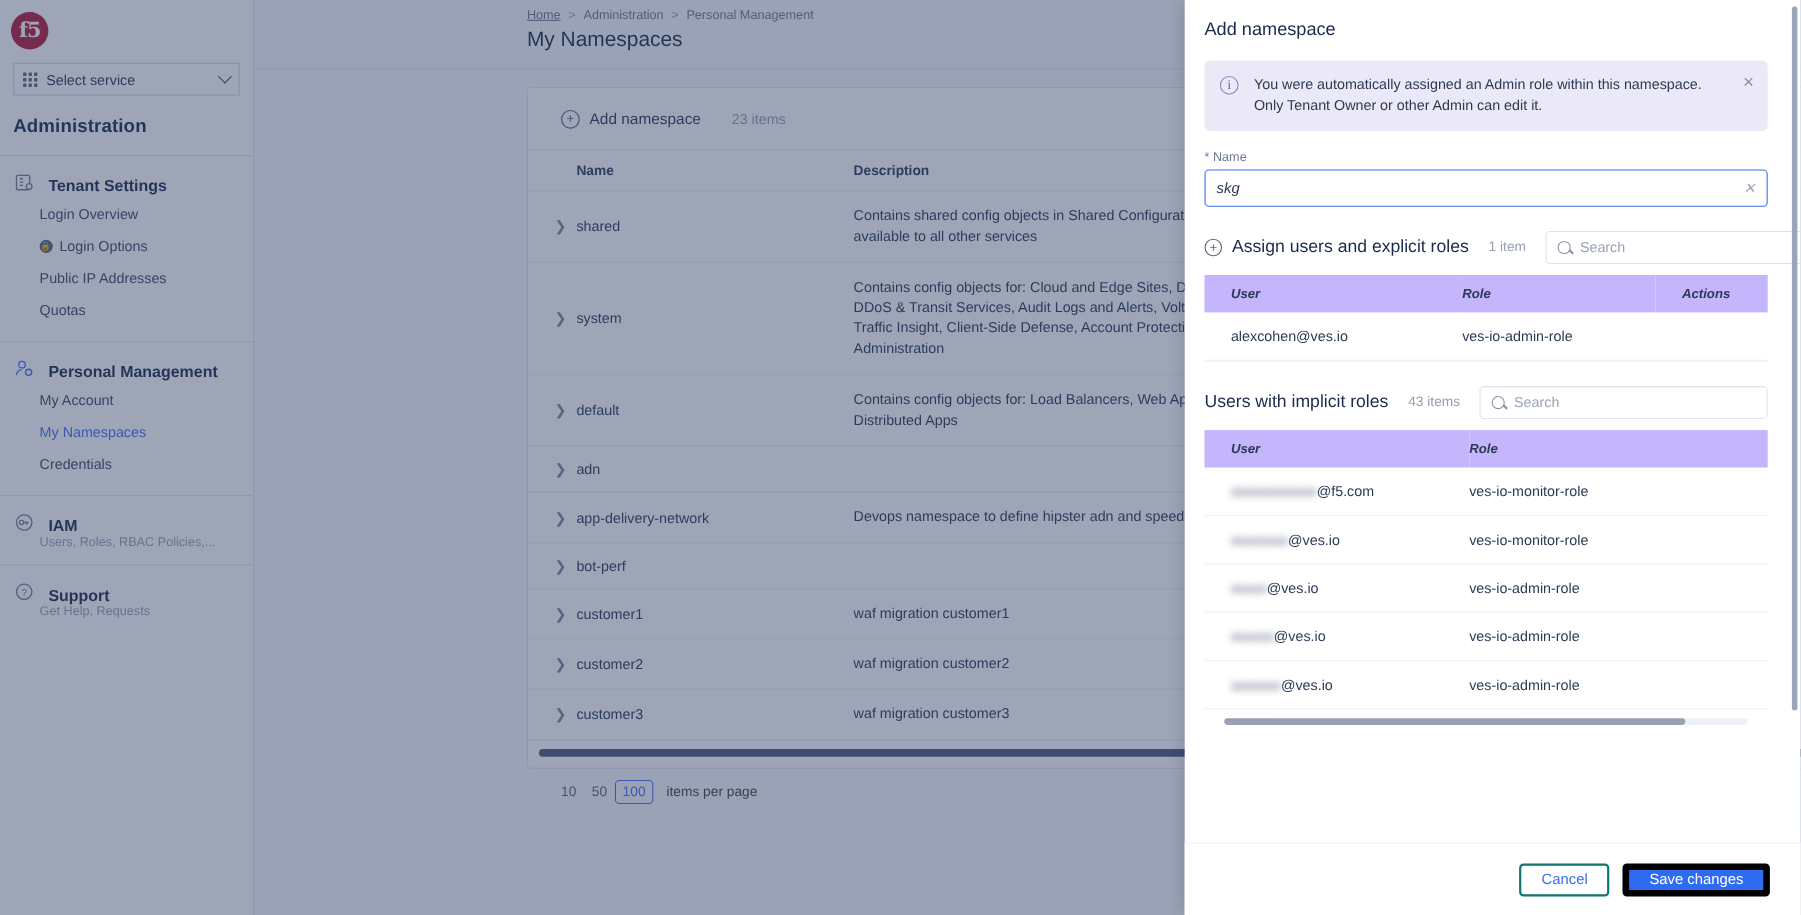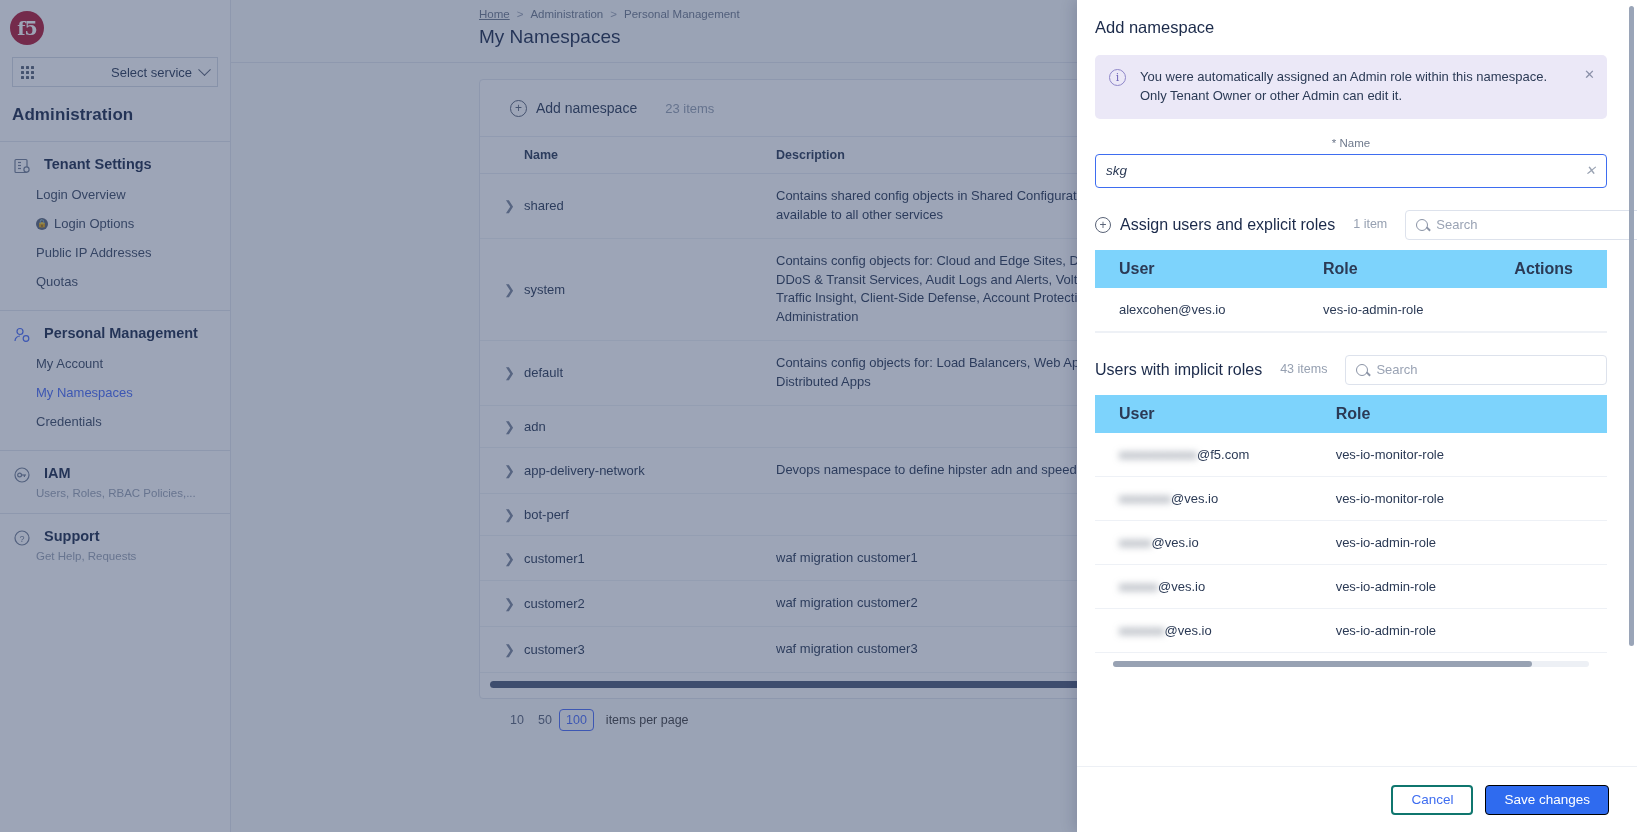--- a/index.html
+++ b/index.html
@@ -24,35 +24,35 @@
   .f5-logo {
     width: 34px; height: 34px; border-radius: 50%;
     background: #b11a36; color: #fff;
     display: flex; align-items: center; justify-content: center;
     font-family: "DejaVu Serif", serif; font-weight: bold; font-size: 19px;
     letter-spacing: -1px;
   }
   .service-select {
     margin: 2px 12px 0 12px; height: 30px; border: 1px solid #d5dbe5;
     border-radius: 0; display: flex; align-items: center; gap: 8px;
-    padding: 0 8px; cursor: pointer; text-align: right;
+    padding: 0 8px; cursor: pointer;
   }
   .dots-grid { display: grid; grid-template-columns: repeat(3, 3px); gap: 2px; }
   .dots-grid i { width: 3px; height: 3px; background: #5a6478; border-radius: 0.5px; display: block; }
   .service-select .label { flex: 1; font-size: 13px; color: #2b3a55; }
   .chev { width: 9px; height: 9px; border-right: 1.6px solid #5a6478; border-bottom: 1.6px solid #5a6478;
           transform: rotate(45deg) translate(-2px,-2px); }
   .admin-title {
     font-size: 17px; font-weight: bold; color: #1b2a4a;
     padding: 18px 0 16px 12px; letter-spacing: .1px;
   }
   .nav-sep { height: 1px; background: #e3e7ee; }
   .nav-group { padding: 14px 0 14px 0; }
   .nav-head {
-    display: flex; align-items: flex-start; gap: 10px;
+    display: flex; align-items: flex-end; gap: 10px;
     padding: 0 12px 0 12px; margin-bottom: 2px; cursor: pointer;
   }
   .nav-head .ttl { font-size: 14.5px; font-weight: bold; color: #1b2a4a; }
   .nav-icon { width: 22px; height: 22px; flex: 0 0 22px; position: relative; color: #6b7party; }
   .nav-item {
     font-size: 13px; color: #3c4a63; padding: 7px 0 7px 36px; cursor: pointer;
     display: flex; align-items: center; gap: 6px;
   }
   .nav-item.active { color: #4a6cf7; }
   .lock-dot {
@@ -143,39 +143,39 @@
 
   .field-label { font-size: 11.5px; color: #6f7a8d; margin-bottom: 5px; }
   .input-box {
     height: 34px; border: 1px solid #cfd6e2; border-radius: 4px;
     display: flex; align-items: center; padding: 0 10px; position: relative;
     font-size: 13.5px; color: #2b3a55; background: #fff; font-style: italic;
   }
   .input-box.focused { border: 1.6px solid #3e6df0; }
   .input-box .clear-x { position: absolute; right: 10px; color: #99a2b2; font-size: 13px; cursor: pointer; }
   .input-box .ph { color: #9aa3b4; }
-  .field { margin-bottom: 4px; text-align: center; }
+  .field { margin-bottom: 4px; }
 
   .sec-head { display: flex; align-items: center; gap: 18px; margin: 22px 0 10px 0; }
   .sec-title { font-size: 16px; color: #1b2a4a; display: flex; align-items: center; gap: 9px; }
   .sec-title .circ-plus { width: 16px; height: 16px; font-size: 12px; }
   .sec-count { font-size: 12.5px; color: #96a0b1; max-width: 44px; line-height: 1.2; }
   .sec-count.wide { max-width: none; white-space: nowrap; }
   .search-box {
     flex: 1 1 auto; min-width: 60px; height: 30px; border: 1px solid #dde2ec; border-radius: 4px;
     display: flex; align-items: center; gap: 8px; padding: 0 10px; color: #9aa3b4; font-size: 13px;
   }
   .search-box.clipped { margin-right: -120px; }
   .mag { width: 12px; height: 12px; border: 1.5px solid #8b94a6; border-radius: 50%; position: relative; flex:0 0 12px;}
   .mag::after { content:""; position:absolute; width:5px; height:1.5px; background:#8b94a6; right:-4px; bottom:0px; transform: rotate(45deg); }
 
   table.dt { width: 100%; border-collapse: collapse; }
   table.dt th {
-    background: #7dd3fc; font-size: 16px; font-weight: bold; color: #2b3a55;
-    text-align: left; padding: 10px 10px 10px 24px;
+    background: #c4b5fd; font-size: 12px; font-weight: bold; color: #2b3a55;
+    text-align: left; padding: 10px 10px 10px 24px; font-style: italic;
   }
   table.dt th.right { text-align: right; padding-right: 34px; }
   table.dt td {
     font-size: 13px; color: #2b3a55; padding: 14px 10px 14px 24px;
     border-bottom: 1px solid #eef1f6;
   }
   table.dt td.roleCell { padding-left: 0; }
   table.dt th.roleCol { padding-left: 0; }
   .blur { filter: blur(3.6px); color: #4a5568; user-select: none; }
 
@@ -192,21 +192,21 @@
   .drawer-footer {
     flex: 0 0 auto; height: 66px; border-top: 1px solid #edf0f5;
     display: flex; align-items: center; justify-content: flex-end; gap: 12px;
     padding-right: 28px; background: #fff;
   }
   .btn {
     height: 30px; border-radius: 4px; font-size: 13.5px; cursor: pointer;
     display: flex; align-items: center; justify-content: center; padding: 0 18px;
   }
   .btn-secondary { border: 2px solid #0f766e; color: #3e6df0; background: #fff; }
-  .btn-primary { background: #2f6bef; color: #fff; border: 1px solid #000000; }
+  .btn-primary { background: #2f6bef; color: #fff; border: 6px solid #000000; }
 </style>
 </head>
 <body>
 
 <div id="app">
 
   <div class="page">
 
     <div class="sidebar">
       <div class="logo-wrap">

